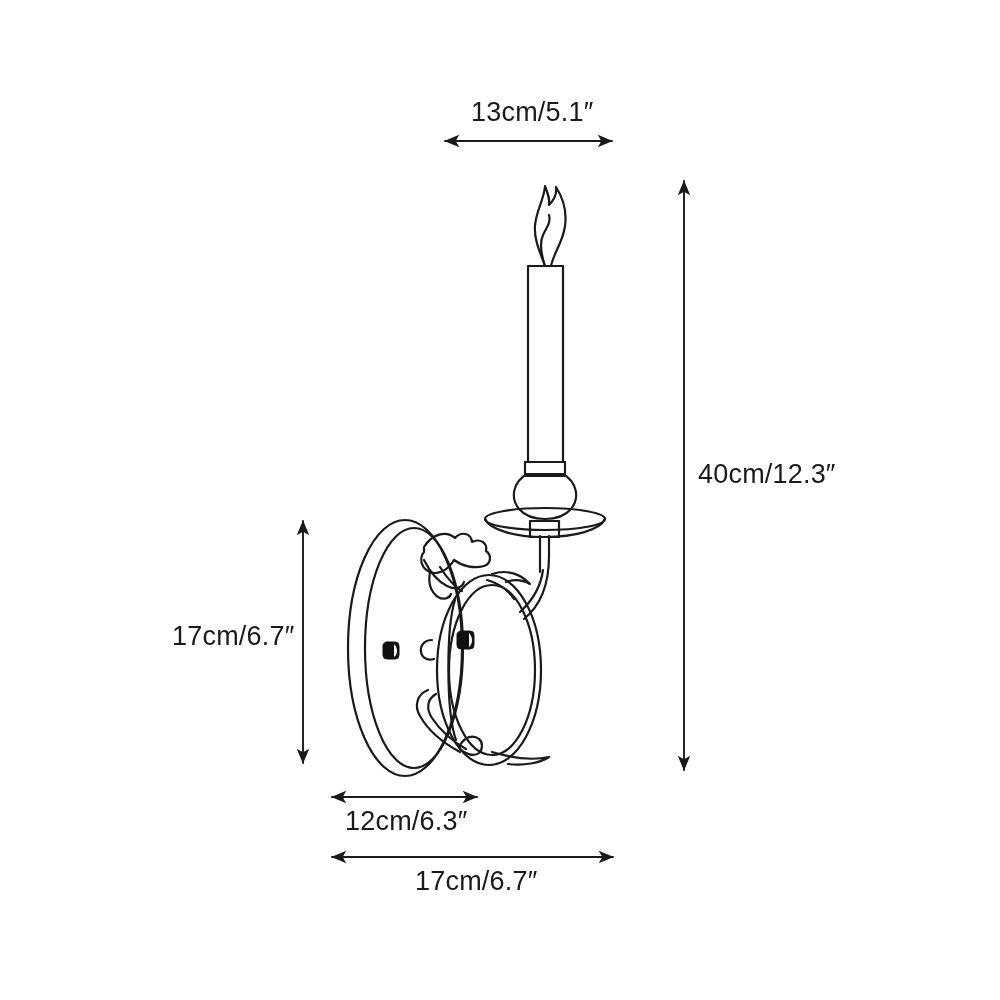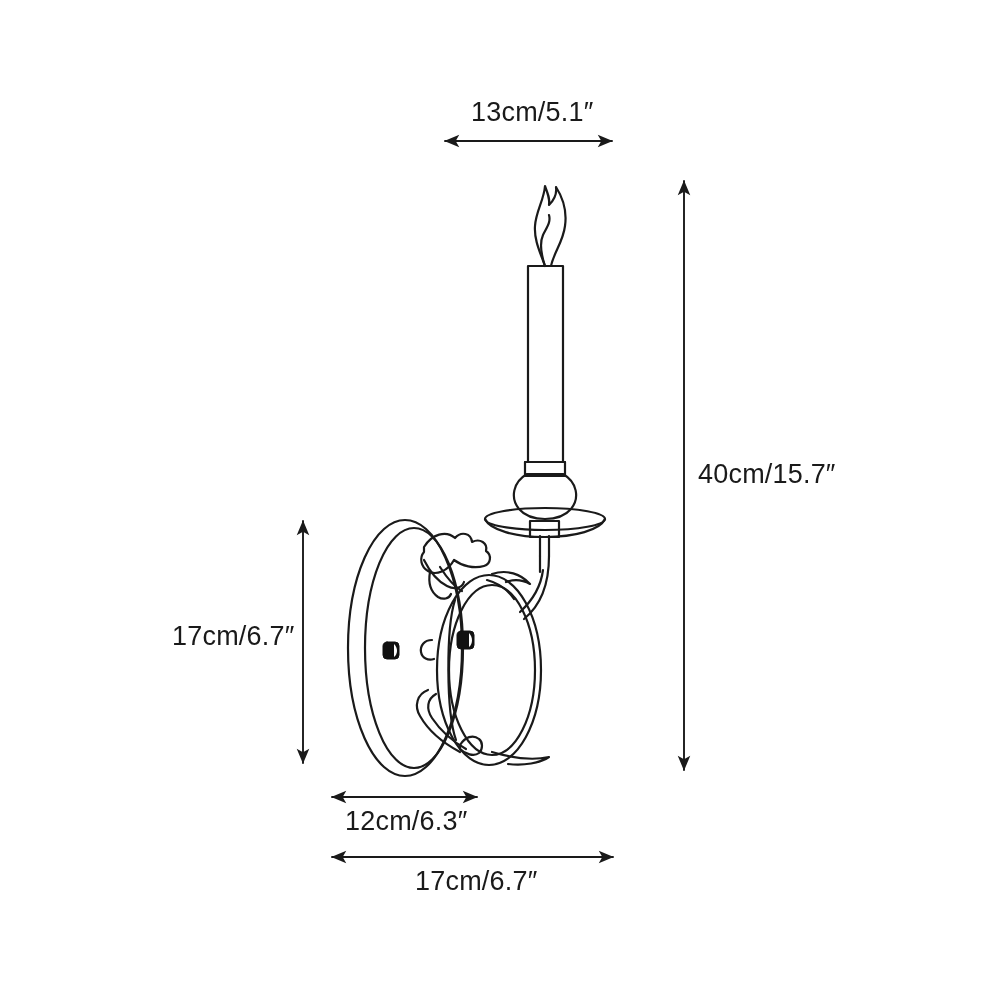--- a/index.html
+++ b/index.html
@@ -147,21 +147,21 @@
       <path d="M 394 644 C 398 648 398 654 394 657 Z" fill="#ffffff" stroke="none"></path>
 
       <rect x="457" y="631" width="17" height="18" rx="4" fill="#111111" stroke="#111111" stroke-width="1"></rect>
       <path d="M 469 633 C 473 637 473 644 469 647 Z" fill="#ffffff" stroke="none"></path>
 
     </g>
   </svg>
 
   <div class="dim-label" id="label-top">13cm/5.1″</div>
 
-  <div class="dim-label" id="label-right">40cm/15.7″</div>
+  <div class="dim-label" id="label-right">40cm/12.3″</div>
 
   <div class="dim-label" id="label-left">17cm/6.7″</div>
 
   <div class="dim-label" id="label-bottom-1">12cm/6.3″</div>
 
   <div class="dim-label" id="label-bottom-2">17cm/6.7″</div>
 
 </div>
 
 </body></html>

